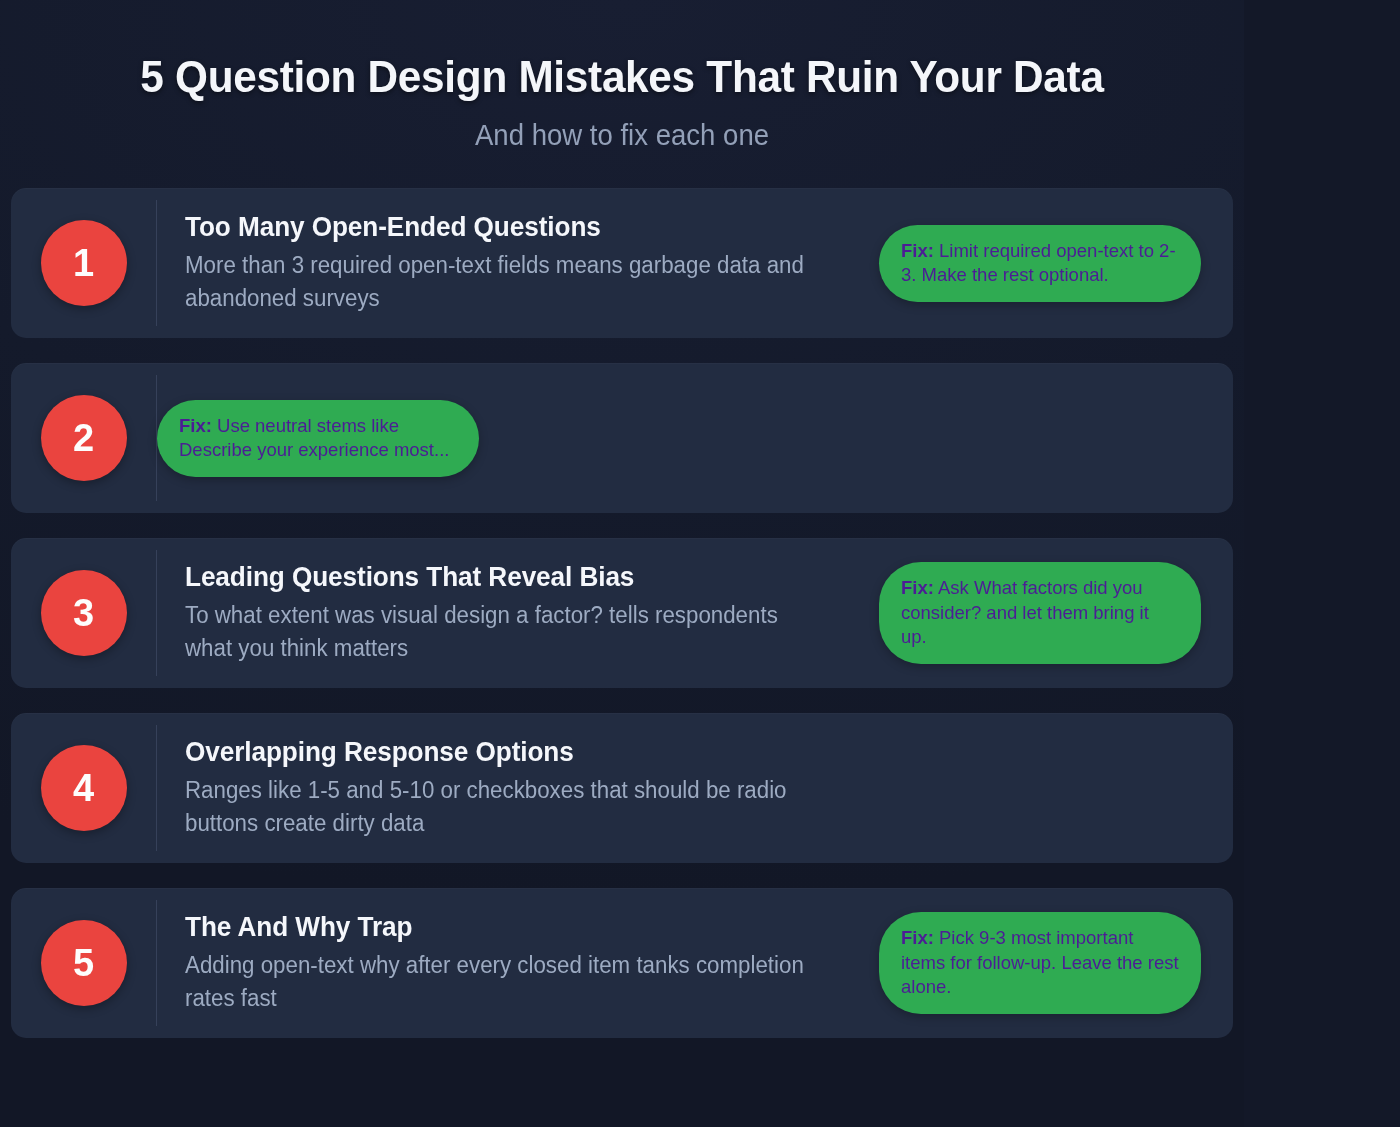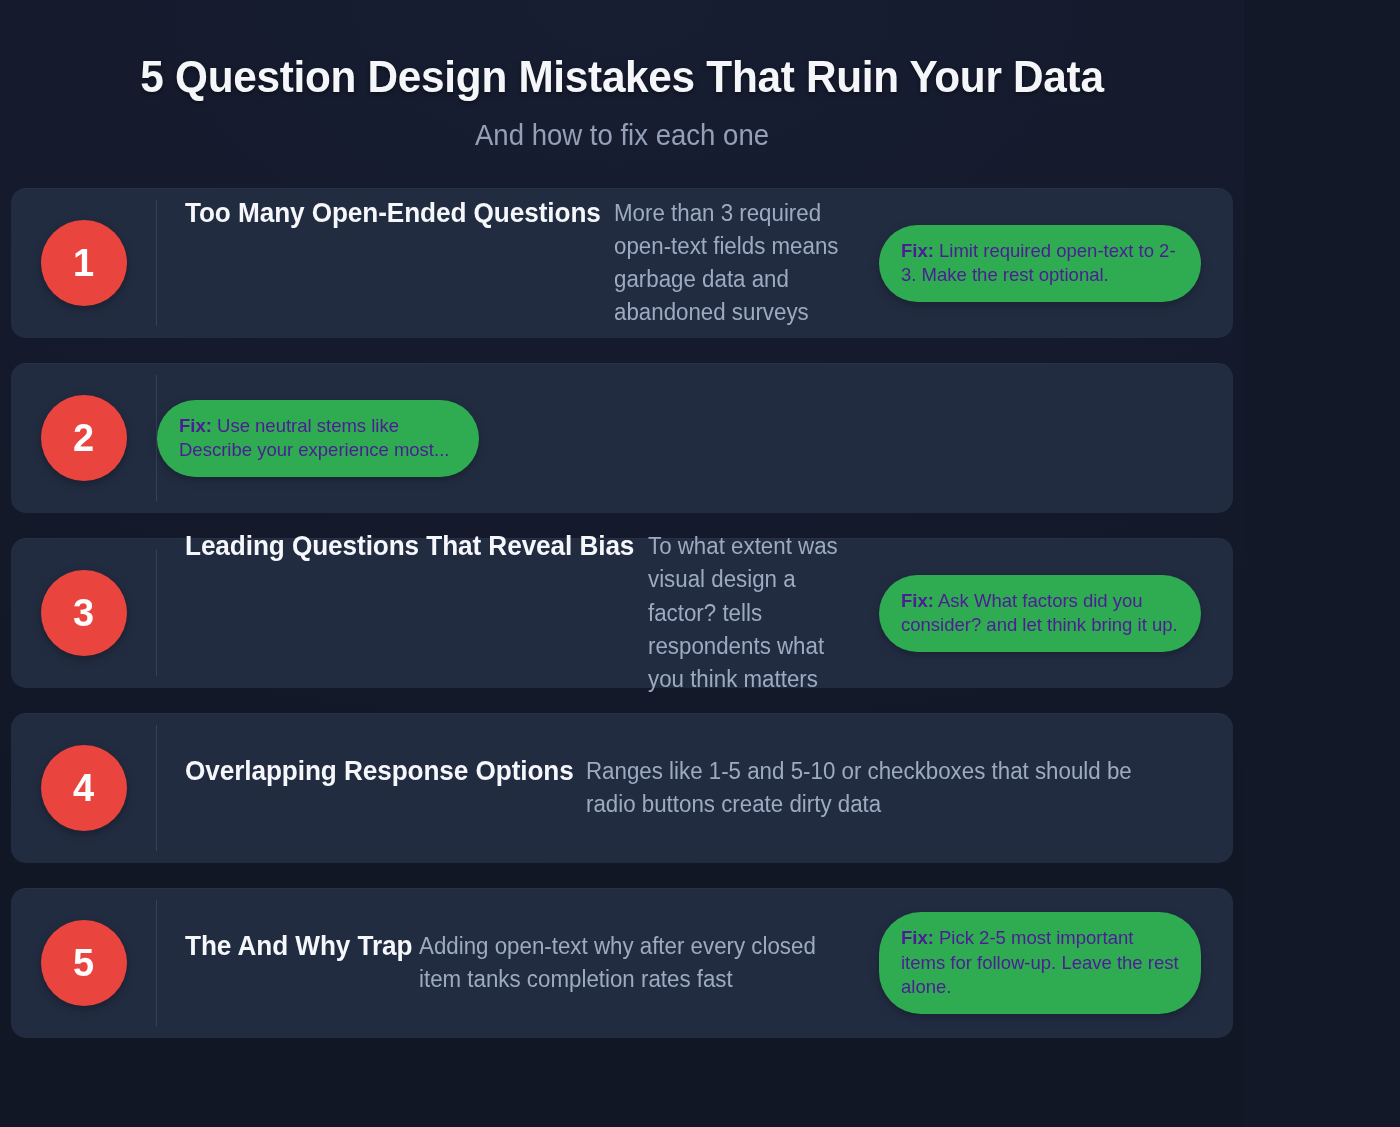--- a/index.html
+++ b/index.html
@@ -103,21 +103,21 @@
     margin: 12px 0;
     background: #36415a;
   }
 
   
   .text-col {
     flex: 1 1 auto;
     min-width: 0;
     padding: 0 18px 0 28px;
     display: flex;
-    flex-direction: row;
+    flex-direction: column;
     justify-content: center;
   }
   .mistake-title {
     margin: 0 0 6px 0;
     font-size: 27px;
     line-height: 1.2;
     font-weight: 700;
     color: #f5f7fb;
     font-family: "Liberation Sans Narrow", "Liberation Sans", sans-serif;
     letter-spacing: -0.1px;
@@ -211,21 +211,21 @@
         <div class="number-badge">3</div>
       </div>
       <div class="divider"></div>
       <div class="text-col">
         <div class="mistake-title">Leading Questions That Reveal Bias</div>
         <div class="mistake-desc" style="white-space: normal;">To what extent was visual design a factor? tells respondents what you think matters</div>
       </div>
       <div class="fix-col">
         <div class="fix-pill" style="white-space: normal;">
           <span class="fix-label">Fix:</span> 
-          <span class="fix-text">Ask What factors did you consider? and let think bring it up.</span>
+          <span class="fix-text">Ask What factors did you consider? and let them bring it up.</span>
         </div>
       </div>
     </div>
 
     <div class="mistake-card">
       <div class="badge-col">
         <div class="number-badge">4</div>
       </div>
       <div class="divider"></div>
       <div class="text-col">
@@ -239,19 +239,19 @@
         <div class="number-badge">5</div>
       </div>
       <div class="divider"></div>
       <div class="text-col">
         <div class="mistake-title">The And Why Trap</div>
         <div class="mistake-desc" style="white-space: normal;">Adding open-text why after every closed item tanks completion rates fast</div>
       </div>
       <div class="fix-col">
         <div class="fix-pill" style="white-space: normal;">
           <span class="fix-label">Fix:</span> 
-          <span class="fix-text">Pick 2-5 most important items for follow-up. Leave the rest alone.</span>
+          <span class="fix-text">Pick 9-3 most important items for follow-up. Leave the rest alone.</span>
         </div>
       </div>
     </div>
 
   </div>
 </div>
 
 </body></html>

